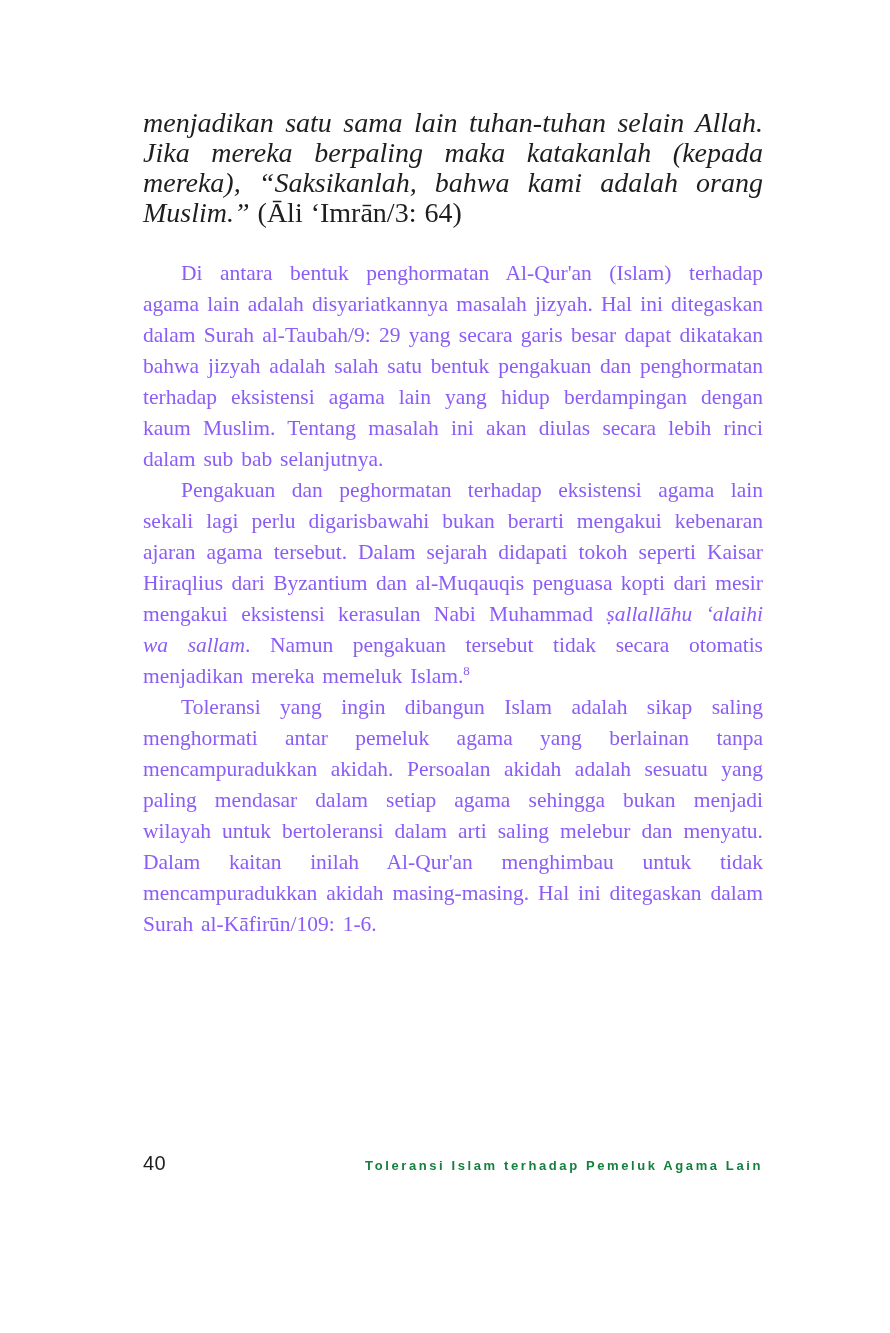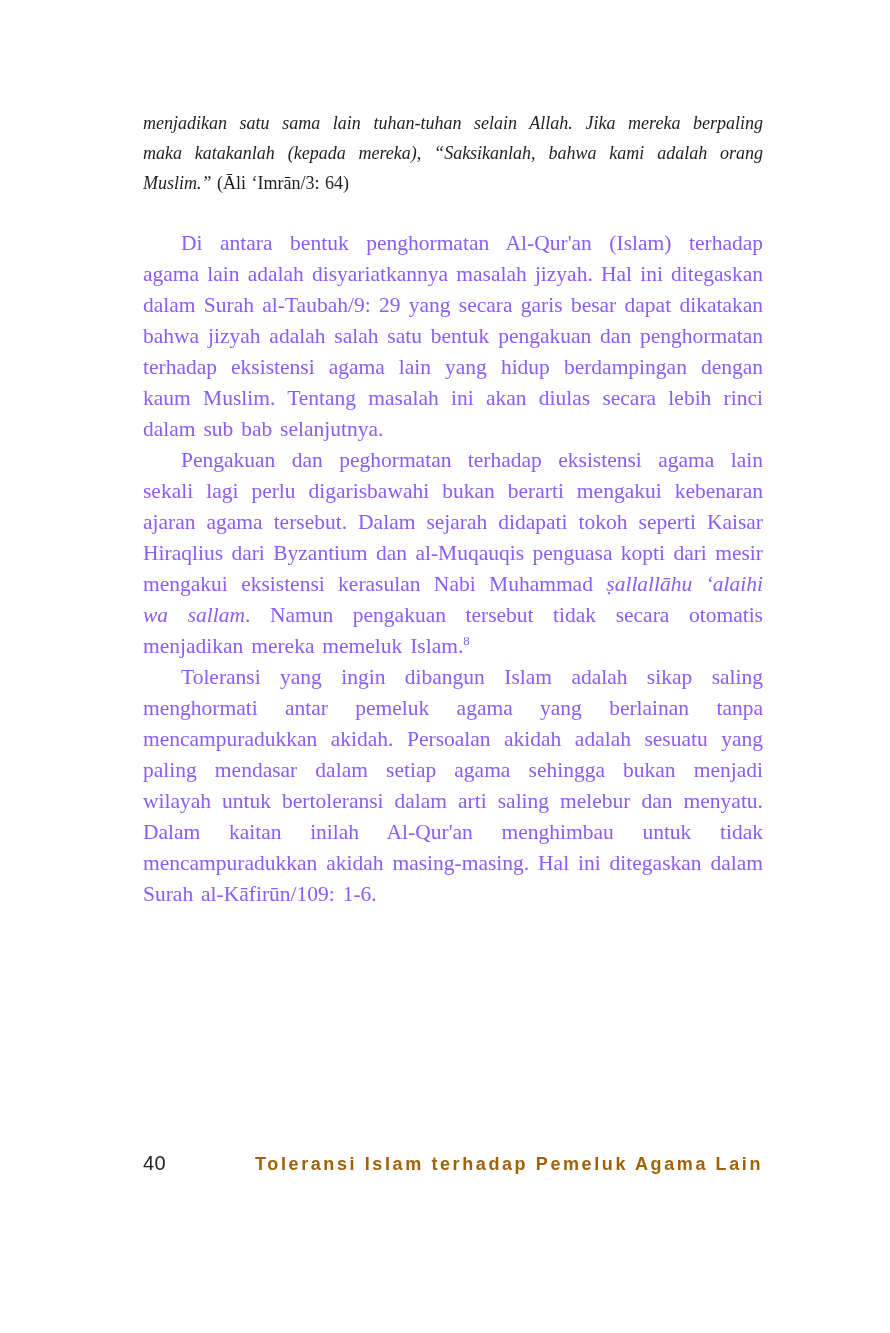--- a/index.html
+++ b/index.html
@@ -24,21 +24,21 @@
   }
   .content {
     position: absolute;
     top: 108px;
     left: 143px;
     width: 620px;
   }
   .quote {
     font-family: "Liberation Serif", serif;
     font-style: italic;
-    font-size: 18px;
+    font-size: 28px;
     line-height: 30px;
     text-align: justify;
     word-spacing: 3px;
     margin: 0 0 30px 0;
     color: #1e1e1e;
   }
   .quote .ref {
     font-style: normal;
     word-spacing: 1px;
   }
@@ -72,24 +72,24 @@
   }
   .page-num {
     font-family: "Liberation Sans", sans-serif;
     font-size: 20px;
     font-weight: 400;
     color: #1e1e1e;
     letter-spacing: 0.5px;
   }
   .running-title {
     font-family: "Liberation Sans", sans-serif;
-    font-size: 18px;
+    font-size: 13px;
     font-weight: 700;
     letter-spacing: 2.6px;
-    color: #a16207;
+    color: #15803d;
   }
 </style>
 </head>
 <body>
 
 <div class="page">
 
   <div class="content">
 
     <p class="quote"><em>menjadikan satu sama lain tuhan-tuhan selain Allah. Jika mereka berpaling maka katakanlah (kepada mereka), “Saksikanlah, bahwa kami adalah orang Muslim.”</em><span class="ref"> (Āli ʻImrān/3: 64)</span></p>

